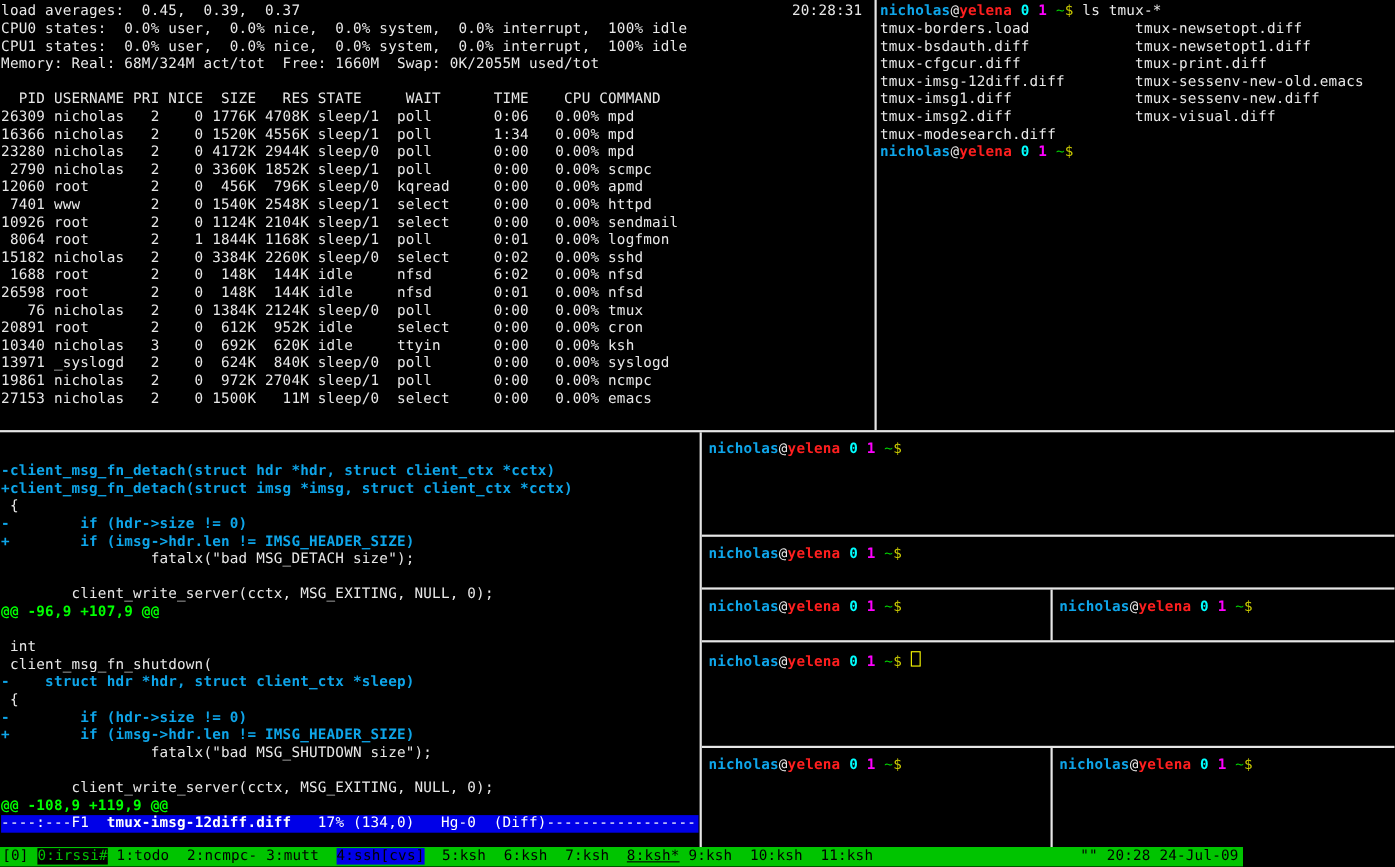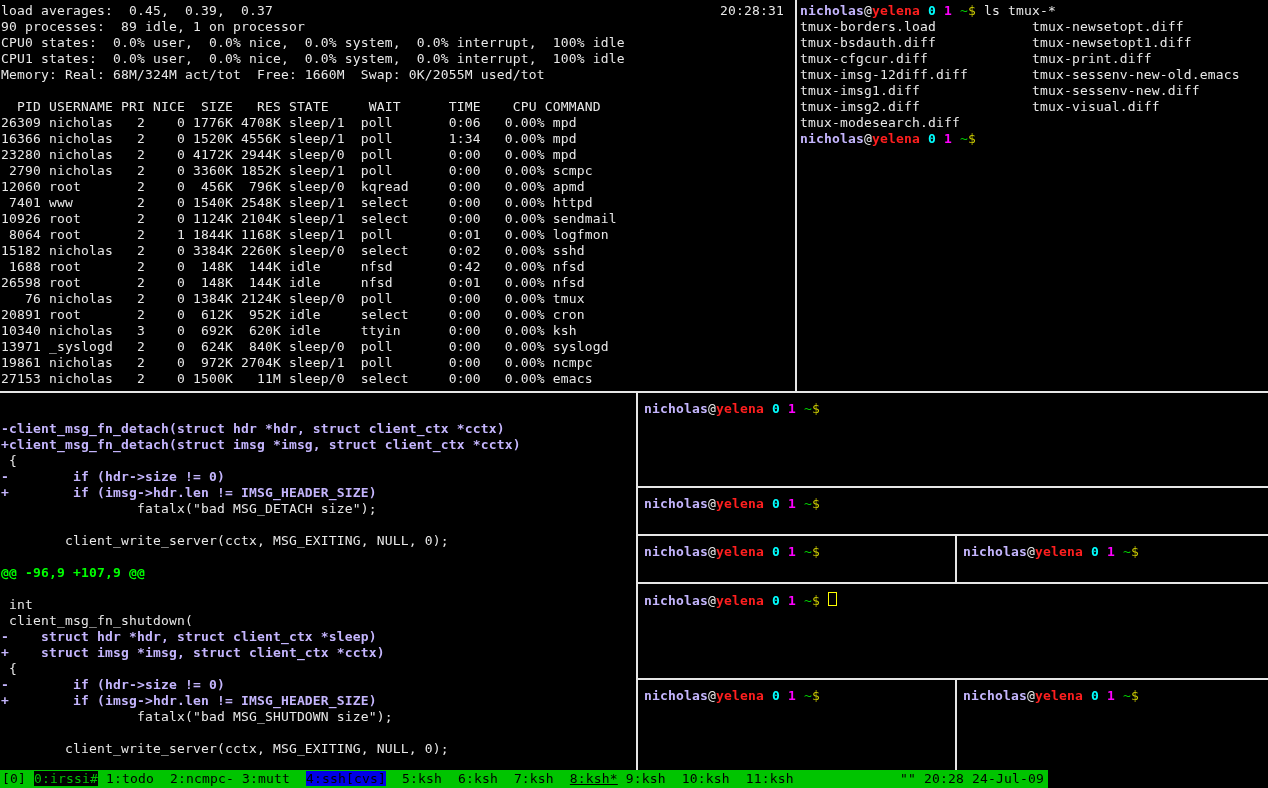--- a/index.html
+++ b/index.html
@@ -3,66 +3,65 @@
 <meta charset="utf-8">
 <style>
   html,body{margin:0;padding:0;background:#000;}
   .screen{position:relative;width:1268px;height:788px;background:#000;overflow:hidden;
           font-family:"DejaVu Sans Mono",monospace;font-size:13px;line-height:16px;
           letter-spacing:0.17px;color:#e8e8e8;}
   .pane{position:absolute;overflow:hidden;box-sizing:border-box;}
   .tl{white-space:pre;min-height:16px;}
   .border{position:absolute;background:#e6e6e6;}
   .clock{position:absolute;right:11px;top:3px;white-space:pre;}
-  .yellow{color:#c4b5fd;font-weight:bold;}
+  .yellow{color:#0ea5e9;font-weight:bold;}
   .dimyellow{color:#c8c800;}
   .red{color:#ff1f1f;font-weight:bold;}
   .cyan{color:#00ffff;font-weight:bold;}
   .magenta{color:#ff00ff;font-weight:bold;}
   .green{color:#00cd00;}
-  .hgreen{color:#00ff00;font-weight:bold;margin-top:16px;}
+  .hgreen{color:#00ff00;font-weight:bold;}
   .prompt span{white-space:pre;}
   .modeline{background:#0000e8;color:#ffffff;white-space:pre;height:16px;width:634px;}
   .mlbold{font-weight:bold;color:#ffffff;}
   .cursor{display:inline-block;width:7px;height:12px;border:1px solid #ffff00;
           margin-left:8px;vertical-align:-1px;}
-  .statusbar{position:absolute;left:0;top:770px;width:1048px;height:18px;background:#00c400;
+  .statusbar{position:absolute;left:0;top:770px;width:1130px;height:18px;background:#00c400;
              color:#000;line-height:18px;white-space:pre;padding-left:2px;box-sizing:border-box;}
   .inv{background:#000;color:#00c400;}
   .bluebg{background:#0000e8;color:#000;}
   .cur{text-decoration:underline;}
   .statusright{position:absolute;right:4px;top:0;white-space:pre;}
 </style>
 </head>
 <body>
 
 <div class="screen">
 
   <div class="pane" style="left:0;top:0;width:795px;height:391px;padding:3px 0 0 1px">
     <span class="clock">20:28:31</span>
     <div>
         <div class="tl">load averages:  0.45,  0.39,  0.37</div>
-        <div class="tl">90 processes:  89 idle, 1 on processor</div>
         <div class="tl">CPU0 states:  0.0% user,  0.0% nice,  0.0% system,  0.0% interrupt,  100% idle</div>
         <div class="tl">CPU1 states:  0.0% user,  0.0% nice,  0.0% system,  0.0% interrupt,  100% idle</div>
         <div class="tl">Memory: Real: 68M/324M act/tot  Free: 1660M  Swap: 0K/2055M used/tot</div>
         <div class="tl"></div>
       </div>
     <div class="tl">  PID USERNAME PRI NICE  SIZE   RES STATE     WAIT      TIME    CPU COMMAND</div>
     <div>
         <div class="tl">26309 nicholas   2    0 1776K 4708K sleep/1  poll       0:06   0.00% mpd</div>
         <div class="tl">16366 nicholas   2    0 1520K 4556K sleep/1  poll       1:34   0.00% mpd</div>
         <div class="tl">23280 nicholas   2    0 4172K 2944K sleep/0  poll       0:00   0.00% mpd</div>
         <div class="tl"> 2790 nicholas   2    0 3360K 1852K sleep/1  poll       0:00   0.00% scmpc</div>
         <div class="tl">12060 root       2    0  456K  796K sleep/0  kqread     0:00   0.00% apmd</div>
         <div class="tl"> 7401 www        2    0 1540K 2548K sleep/1  select     0:00   0.00% httpd</div>
         <div class="tl">10926 root       2    0 1124K 2104K sleep/1  select     0:00   0.00% sendmail</div>
         <div class="tl"> 8064 root       2    1 1844K 1168K sleep/1  poll       0:01   0.00% logfmon</div>
         <div class="tl">15182 nicholas   2    0 3384K 2260K sleep/0  select     0:02   0.00% sshd</div>
-        <div class="tl"> 1688 root       2    0  148K  144K idle     nfsd       0:42   0.00% nfsd</div>
+        <div class="tl"> 1688 root       2    0  148K  144K idle     nfsd       6:02   0.00% nfsd</div>
         <div class="tl">26598 root       2    0  148K  144K idle     nfsd       0:01   0.00% nfsd</div>
         <div class="tl">   76 nicholas   2    0 1384K 2124K sleep/0  poll       0:00   0.00% tmux</div>
         <div class="tl">20891 root       2    0  612K  952K idle     select     0:00   0.00% cron</div>
         <div class="tl">10340 nicholas   3    0  692K  620K idle     ttyin      0:00   0.00% ksh</div>
         <div class="tl">13971 _syslogd   2    0  624K  840K sleep/0  poll       0:00   0.00% syslogd</div>
         <div class="tl">19861 nicholas   2    0  972K 2704K sleep/1  poll       0:00   0.00% ncmpc</div>
         <div class="tl">27153 nicholas   2    0 1500K   11M sleep/0  select     0:00   0.00% emacs</div>
       </div>
   </div>
 
@@ -92,21 +91,20 @@
         <div class="tl yellow">-        if (hdr-&gt;size != 0)</div>
         <div class="tl yellow">+        if (imsg-&gt;hdr.len != IMSG_HEADER_SIZE)</div>
         <div class="tl">                 fatalx("bad MSG_DETACH size");</div>
         <div class="tl"></div>
         <div class="tl">        client_write_server(cctx, MSG_EXITING, NULL, 0);</div>
         <div class="tl hgreen">@@ -96,9 +107,9 @@</div>
         <div class="tl"></div>
         <div class="tl"> int</div>
         <div class="tl"> client_msg_fn_shutdown(</div>
         <div class="tl yellow">-    struct hdr *hdr, struct client_ctx *sleep)</div>
-        <div class="tl yellow">+    struct imsg *imsg, struct client_ctx *cctx)</div>
         <div class="tl"> {</div>
         <div class="tl yellow">-        if (hdr-&gt;size != 0)</div>
         <div class="tl yellow">+        if (imsg-&gt;hdr.len != IMSG_HEADER_SIZE)</div>
         <div class="tl">                 fatalx("bad MSG_SHUTDOWN size");</div>
         <div class="tl"></div>
         <div class="tl">        client_write_server(cctx, MSG_EXITING, NULL, 0);</div>
         <div class="tl hgreen">@@ -108,9 +119,9 @@</div>
       </div>
     <div class="modeline"><span>----:---F1  </span><span class="mlbold">tmux-imsg-12diff.diff</span><span>   17% (134,0)   Hg-0  (Diff)-----------------</span></div>
   </div>

